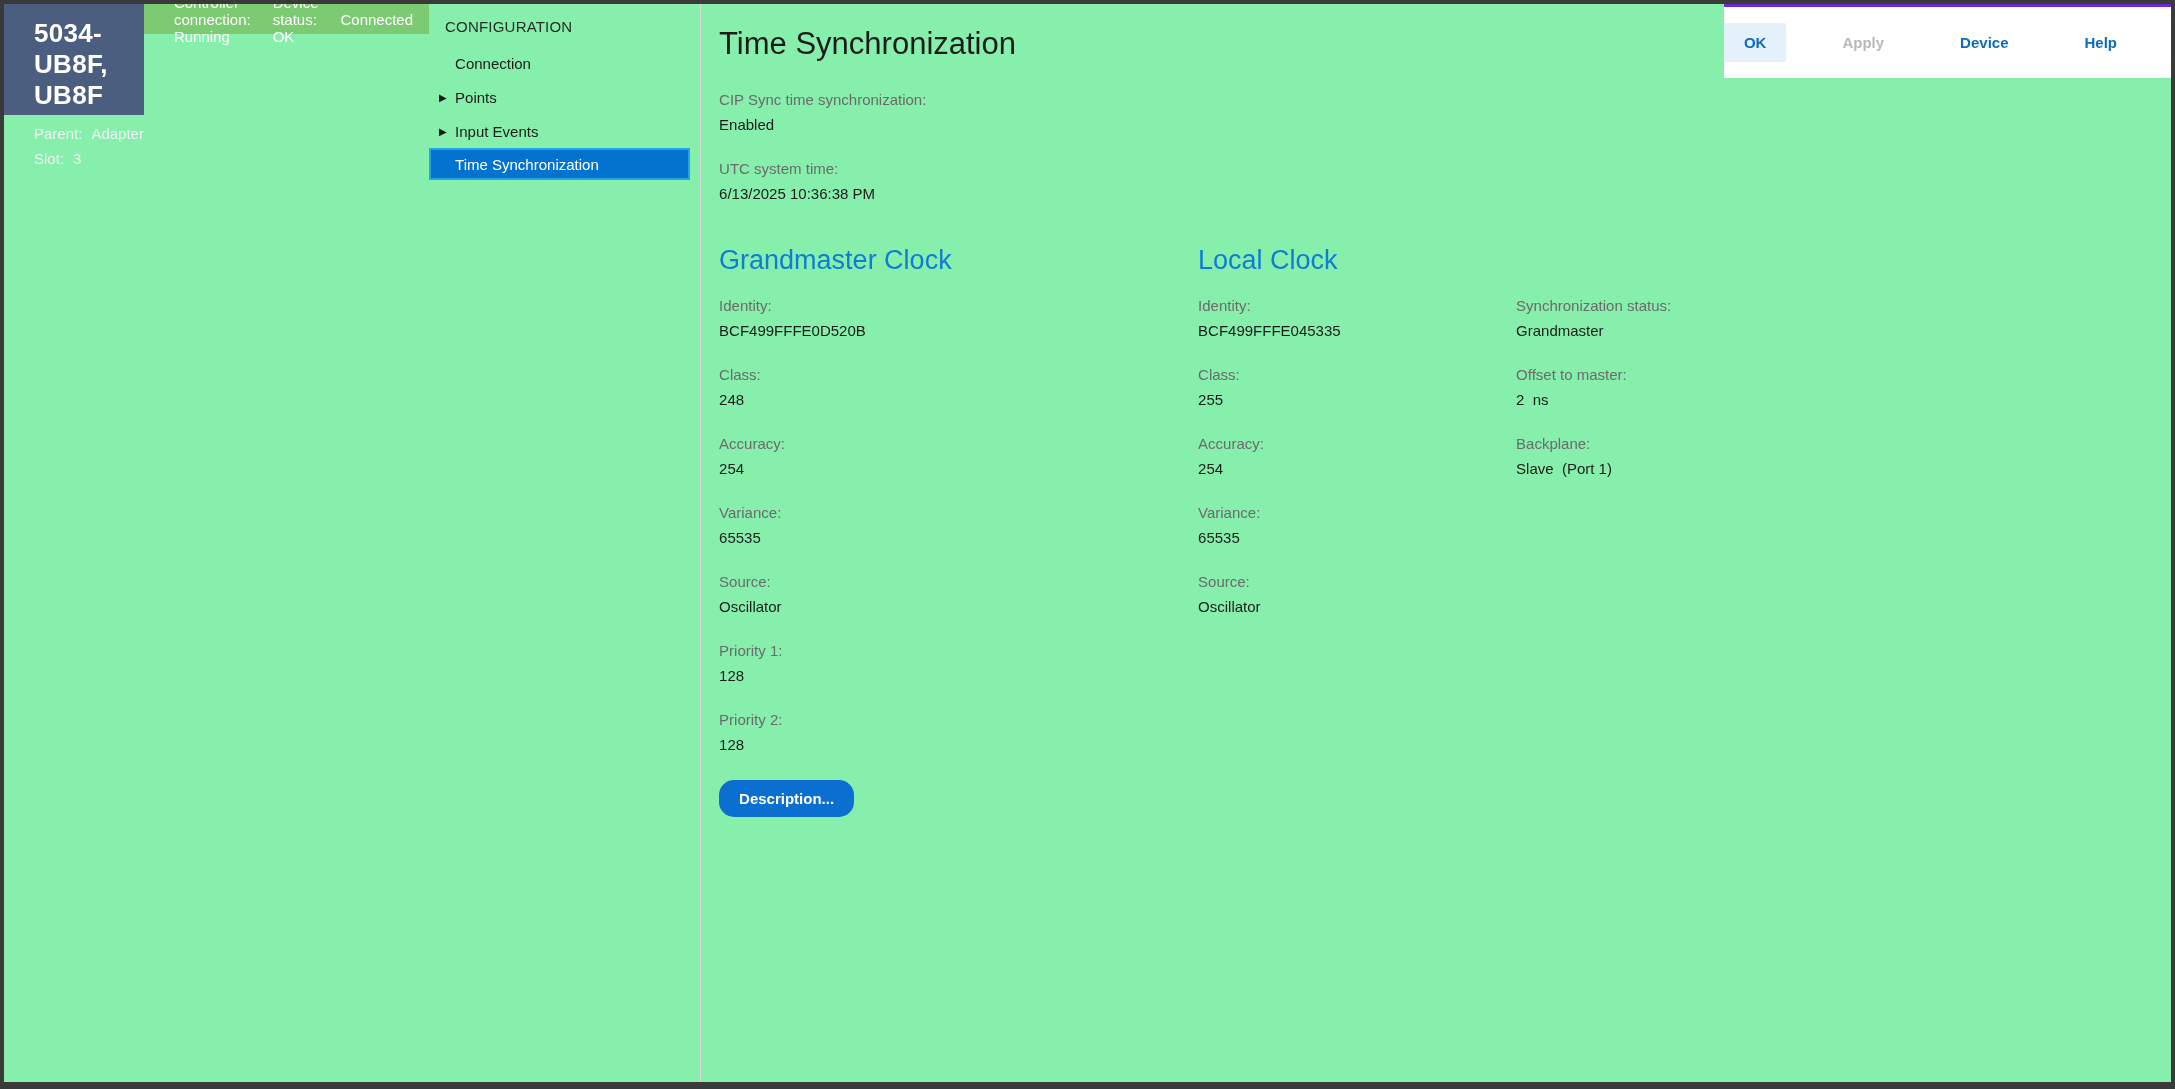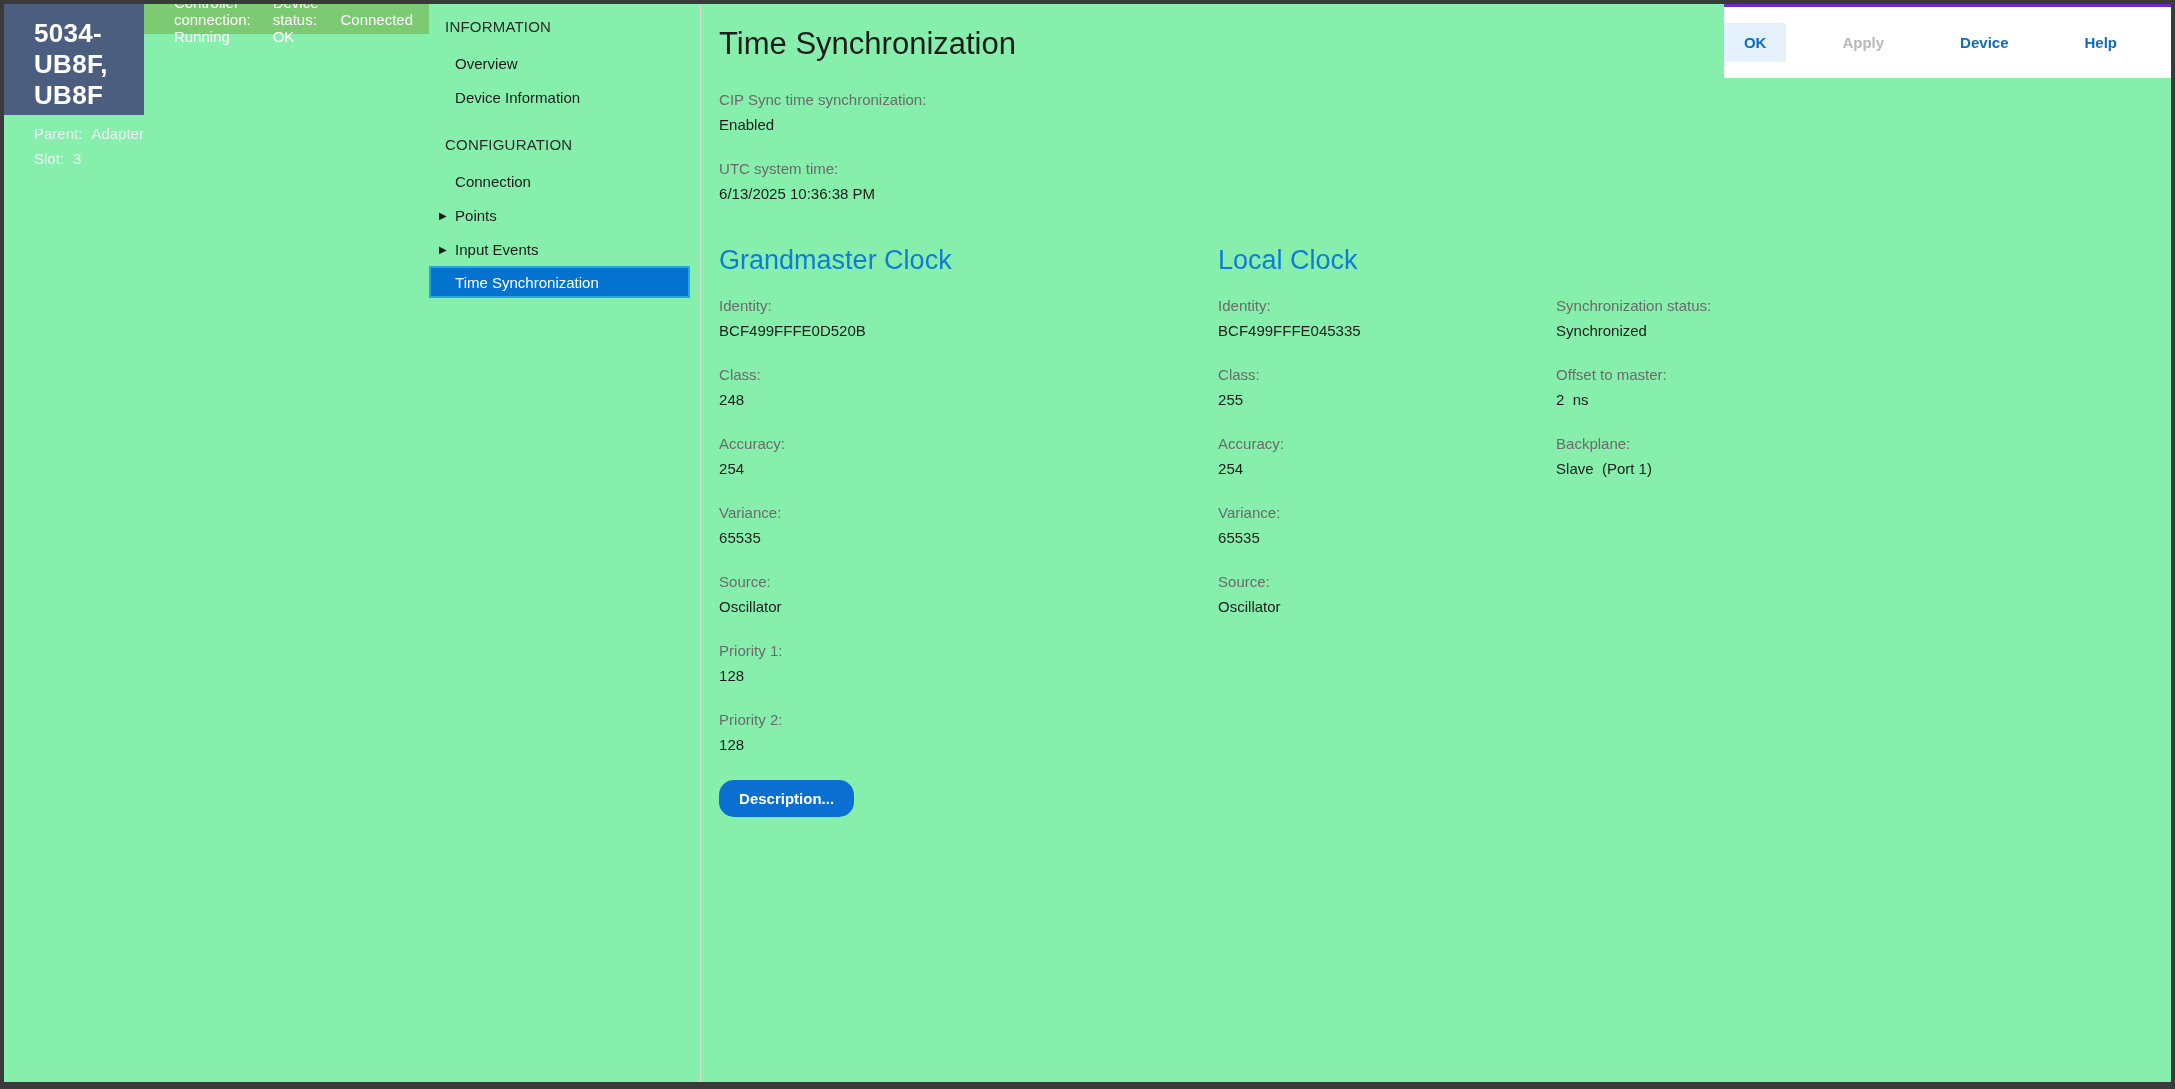--- a/index.html
+++ b/index.html
@@ -80,21 +80,21 @@
   
   .content { flex: 1 1 auto; padding: 20px 0 0 18px; overflow: hidden; }
   .page-title {
     font-size: 31px; font-weight: 400; color: #1c1c1c;
     line-height: 40px; margin-bottom: 26px;
   }
   .field { margin-bottom: 24px; }
   .field-label { font-size: 15px; line-height: 20px; color: #6b6b6b; margin-bottom: 5px; }
   .field-value { font-size: 15px; line-height: 20px; color: #1c1c1c; white-space: pre-wrap; }
 
-  .columns { display: flex; gap: 20px; }
+  .columns { display: flex; }
   .col-grandmaster { width: 479px; flex: 0 0 479px; }
   .col-local { width: 318px; flex: 0 0 318px; }
   .col-status { flex: 1 1 auto; padding-top: 68px; }
 
   .section-heading {
     font-size: 27px; font-weight: 400; color: #0f7cd5;
     line-height: 32px; margin: 16px 0 20px 0;
   }
 
   .btn-primary {
@@ -145,29 +145,20 @@
     <span class="pair">Controller connection:  Running</span>
     <span class="pair">Device status:  OK</span>
     <span class="spacer"></span>
     <span>Connected</span>
   </div>
 
   <div class="body">
 
     <div class="sidebar">
       <div class="side-group">
-        <div class="side-group-label">INFORMATION</div>
-        <div class="side-item">
-          <span>Overview</span>
-        </div>
-        <div class="side-item">
-          <span>Device Information</span>
-        </div>
-      </div>
-      <div class="side-group">
         <div class="side-group-label">CONFIGURATION</div>
         <div class="side-item">
           <span>Connection</span>
         </div>
         <div class="side-item">
           <span class="arrow">▶</span>
           <span>Points</span>
         </div>
         <div class="side-item">
           <span class="arrow">▶</span>
@@ -250,21 +241,21 @@
           </div>
           <div class="field">
             <div class="field-label">Source:</div>
             <div class="field-value">Oscillator</div>
           </div>
         </div>
 
         <div class="col-status">
           <div class="field">
             <div class="field-label">Synchronization status:</div>
-            <div class="field-value">Synchronized</div>
+            <div class="field-value">Grandmaster</div>
           </div>
           <div class="field">
             <div class="field-label">Offset to master:</div>
             <div class="field-value">2  ns</div>
           </div>
           <div class="field">
             <div class="field-label">Backplane:</div>
             <div class="field-value">Slave  (Port 1)</div>
           </div>
         </div>

